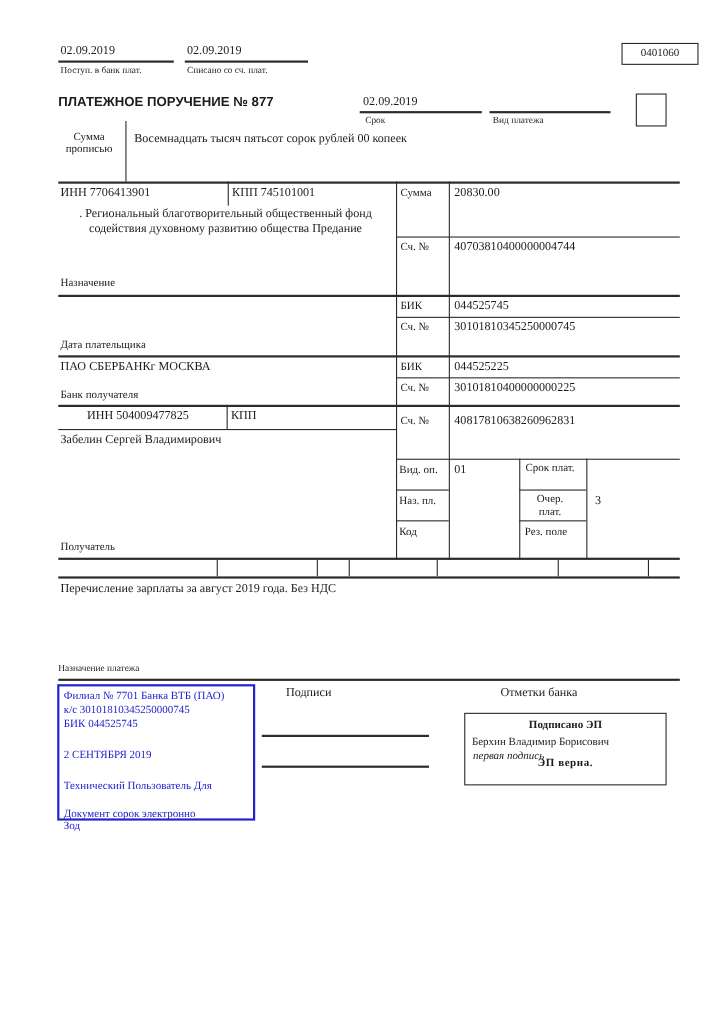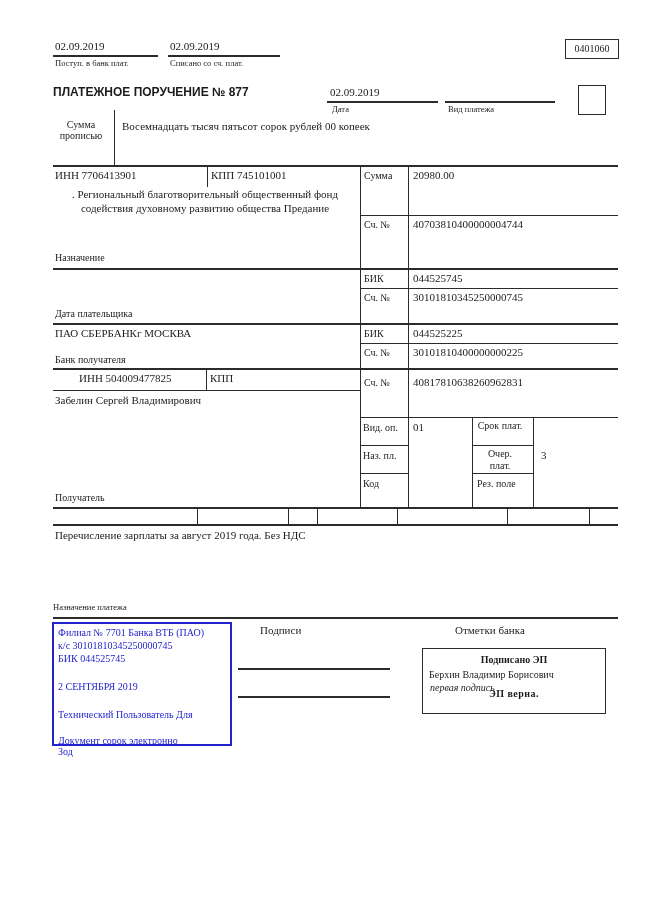--- a/index.html
+++ b/index.html
@@ -29,29 +29,29 @@
 <div class="doc">
 
   <div class="t f11" style="left:55px;top:40px;">02.09.2019</div>
   <div class="ln" style="left:53px;top:55px;width:105px;height:1.5px;"></div>
   <div class="t f8" style="left:55px;top:59px;">Поступ. в банк плат.</div>
 
   <div class="t f11" style="left:170px;top:40px;">02.09.2019</div>
   <div class="ln" style="left:168px;top:55px;width:112px;height:1.5px;"></div>
   <div class="t f8" style="left:170px;top:59px;">Списано со сч. плат.</div>
 
-  <div class="box" style="left:565px;top:39px;width:54px;height:20px;">
+  <div class="box" style="left:565px;top:39px;width:70px;height:20px;">
     <div class="ctr f10" style="margin-top:3px;">0401060</div>
   </div>
 
   <div class="t f12 b sans" style="left:53px;top:86px;">ПЛАТЕЖНОЕ ПОРУЧЕНИЕ № 877</div>
 
   <div class="t f11" style="left:330px;top:86px;">02.09.2019</div>
   <div class="ln" style="left:327px;top:101px;width:111px;height:1.5px;"></div>
-  <div class="t f8" style="left:332px;top:105px;">Дата</div>
+  <div class="t f8" style="left:332px;top:105px;">Срок</div>
 
   <div class="ln" style="left:445px;top:101px;width:110px;height:1.5px;"></div>
   <div class="t f8" style="left:448px;top:105px;">Вид платежа</div>
   <div class="box" style="left:578px;top:85px;width:28px;height:30px;"></div>
 
   <div class="t f10 wrap" style="left:53px;top:119px;width:56px;">Сумма прописью</div>
   <div class="ln" style="left:114px;top:110px;width:1px;height:55px;"></div>
   <div class="t f11" style="left:122px;top:120px;">Восемнадцать тысяч пятьсот сорок рублей 00 копеек</div>
 
   <div class="ln" style="left:53px;top:165px;width:565px;height:2px;"></div>
@@ -79,21 +79,21 @@
   <div class="ln" style="left:317px;top:509px;width:1px;height:15px;"></div>
   <div class="ln" style="left:397px;top:509px;width:1px;height:15px;"></div>
   <div class="ln" style="left:507px;top:509px;width:1px;height:15px;"></div>
   <div class="ln" style="left:589px;top:509px;width:1px;height:15px;"></div>
   <div class="ln" style="left:53px;top:524px;width:565px;height:2px;"></div>
   <div class="ln" style="left:53px;top:617px;width:565px;height:2px;"></div>
 
   <div class="t f11" style="left:55px;top:169px;">ИНН 7706413901</div>
   <div class="t f11" style="left:211px;top:169px;">КПП 745101001</div>
   <div class="t f10" style="left:364px;top:170px;">Сумма</div>
-  <div class="t f11" style="left:413px;top:169px;">20980.00</div>
+  <div class="t f11" style="left:413px;top:169px;">20830.00</div>
 
   <div class="t f11 wrap" style="left:55px;top:187px;width:300px;line-height:14px;">. Региональный благотворительный общественный фонд содействия духовному развитию общества Предание</div>
   <div class="t f10" style="left:364px;top:219px;">Сч. №</div>
   <div class="t f11" style="left:413px;top:218px;">40703810400000004744</div>
   <div class="t f10" style="left:55px;top:252px;">Назначение</div>
 
   <div class="t f10" style="left:364px;top:273px;">БИК</div>
   <div class="t f11" style="left:413px;top:272px;">044525745</div>
   <div class="t f10" style="left:364px;top:292px;">Сч. №</div>
   <div class="t f11" style="left:413px;top:291px;">30101810345250000745</div>

